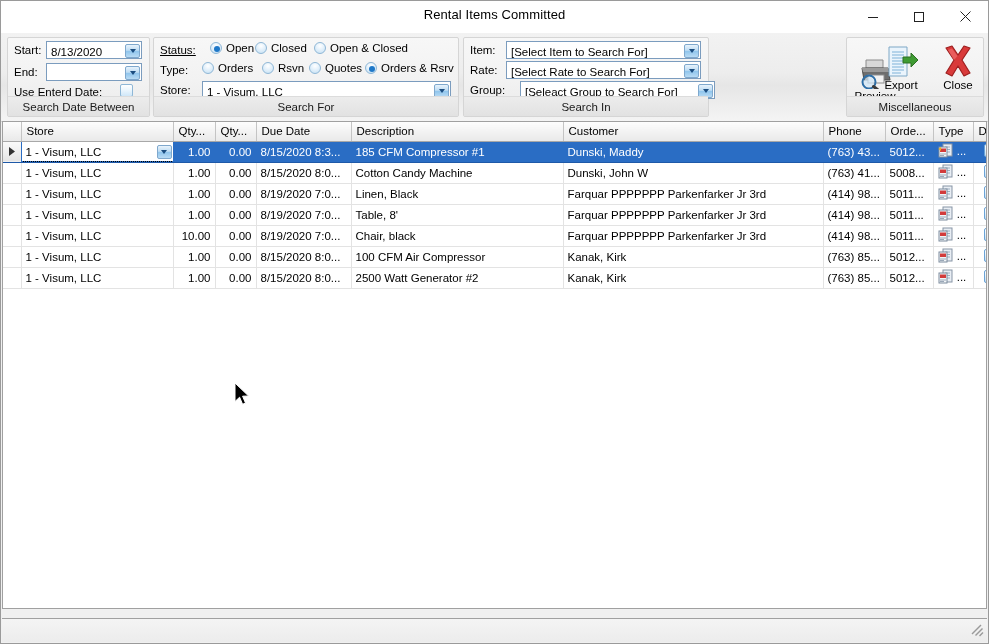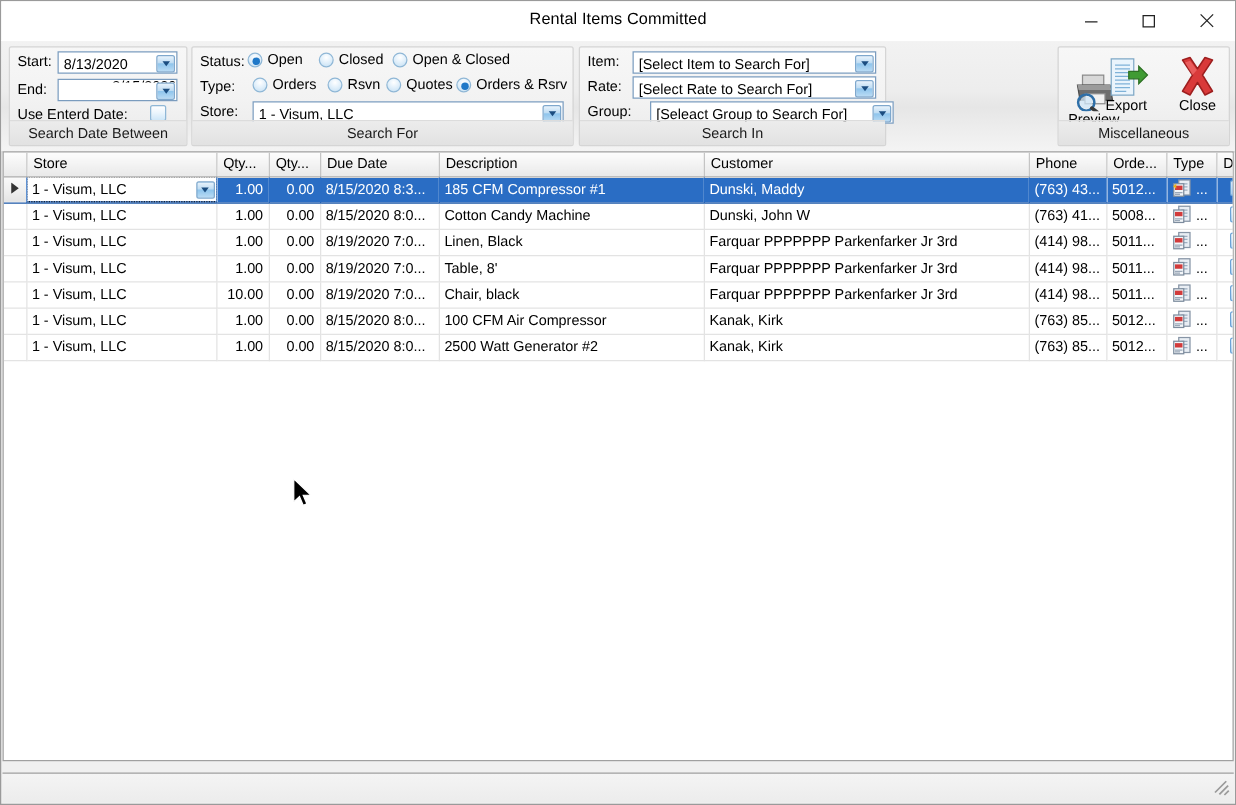--- a/index.html
+++ b/index.html
@@ -186,22 +186,22 @@
         </div>
 
         <div class="lbl" style="left:6px;top:48px;">Use Enterd Date:</div>
         <div class="chk" style="left:112px;top:46px;"></div>
       </div>
       <div class="group-cap">Search Date Between</div>
     </div>
 
     <div class="group" style="left:152px;width:306px;">
       <div class="group-body">
-        <div class="lbl" style="left:6px;top:6px;">Status:</div>
-        <div class="radio" style="left:44px;top:4px;">
+        <div class="lbl" style="left:6px;top:6px;text-decoration:underline;">Status:</div>
+        <div class="radio" style="left:56px;top:4px;">
           <span class="rdot on"></span>
           <span class="rlab">Open</span>
         </div>
         <div class="radio" style="left:101px;top:4px;">
           <span class="rdot"></span>
           <span class="rlab">Closed</span>
         </div>
         <div class="radio" style="left:160px;top:4px;">
           <span class="rdot"></span>
           <span class="rlab">Open &amp; Closed</span>

